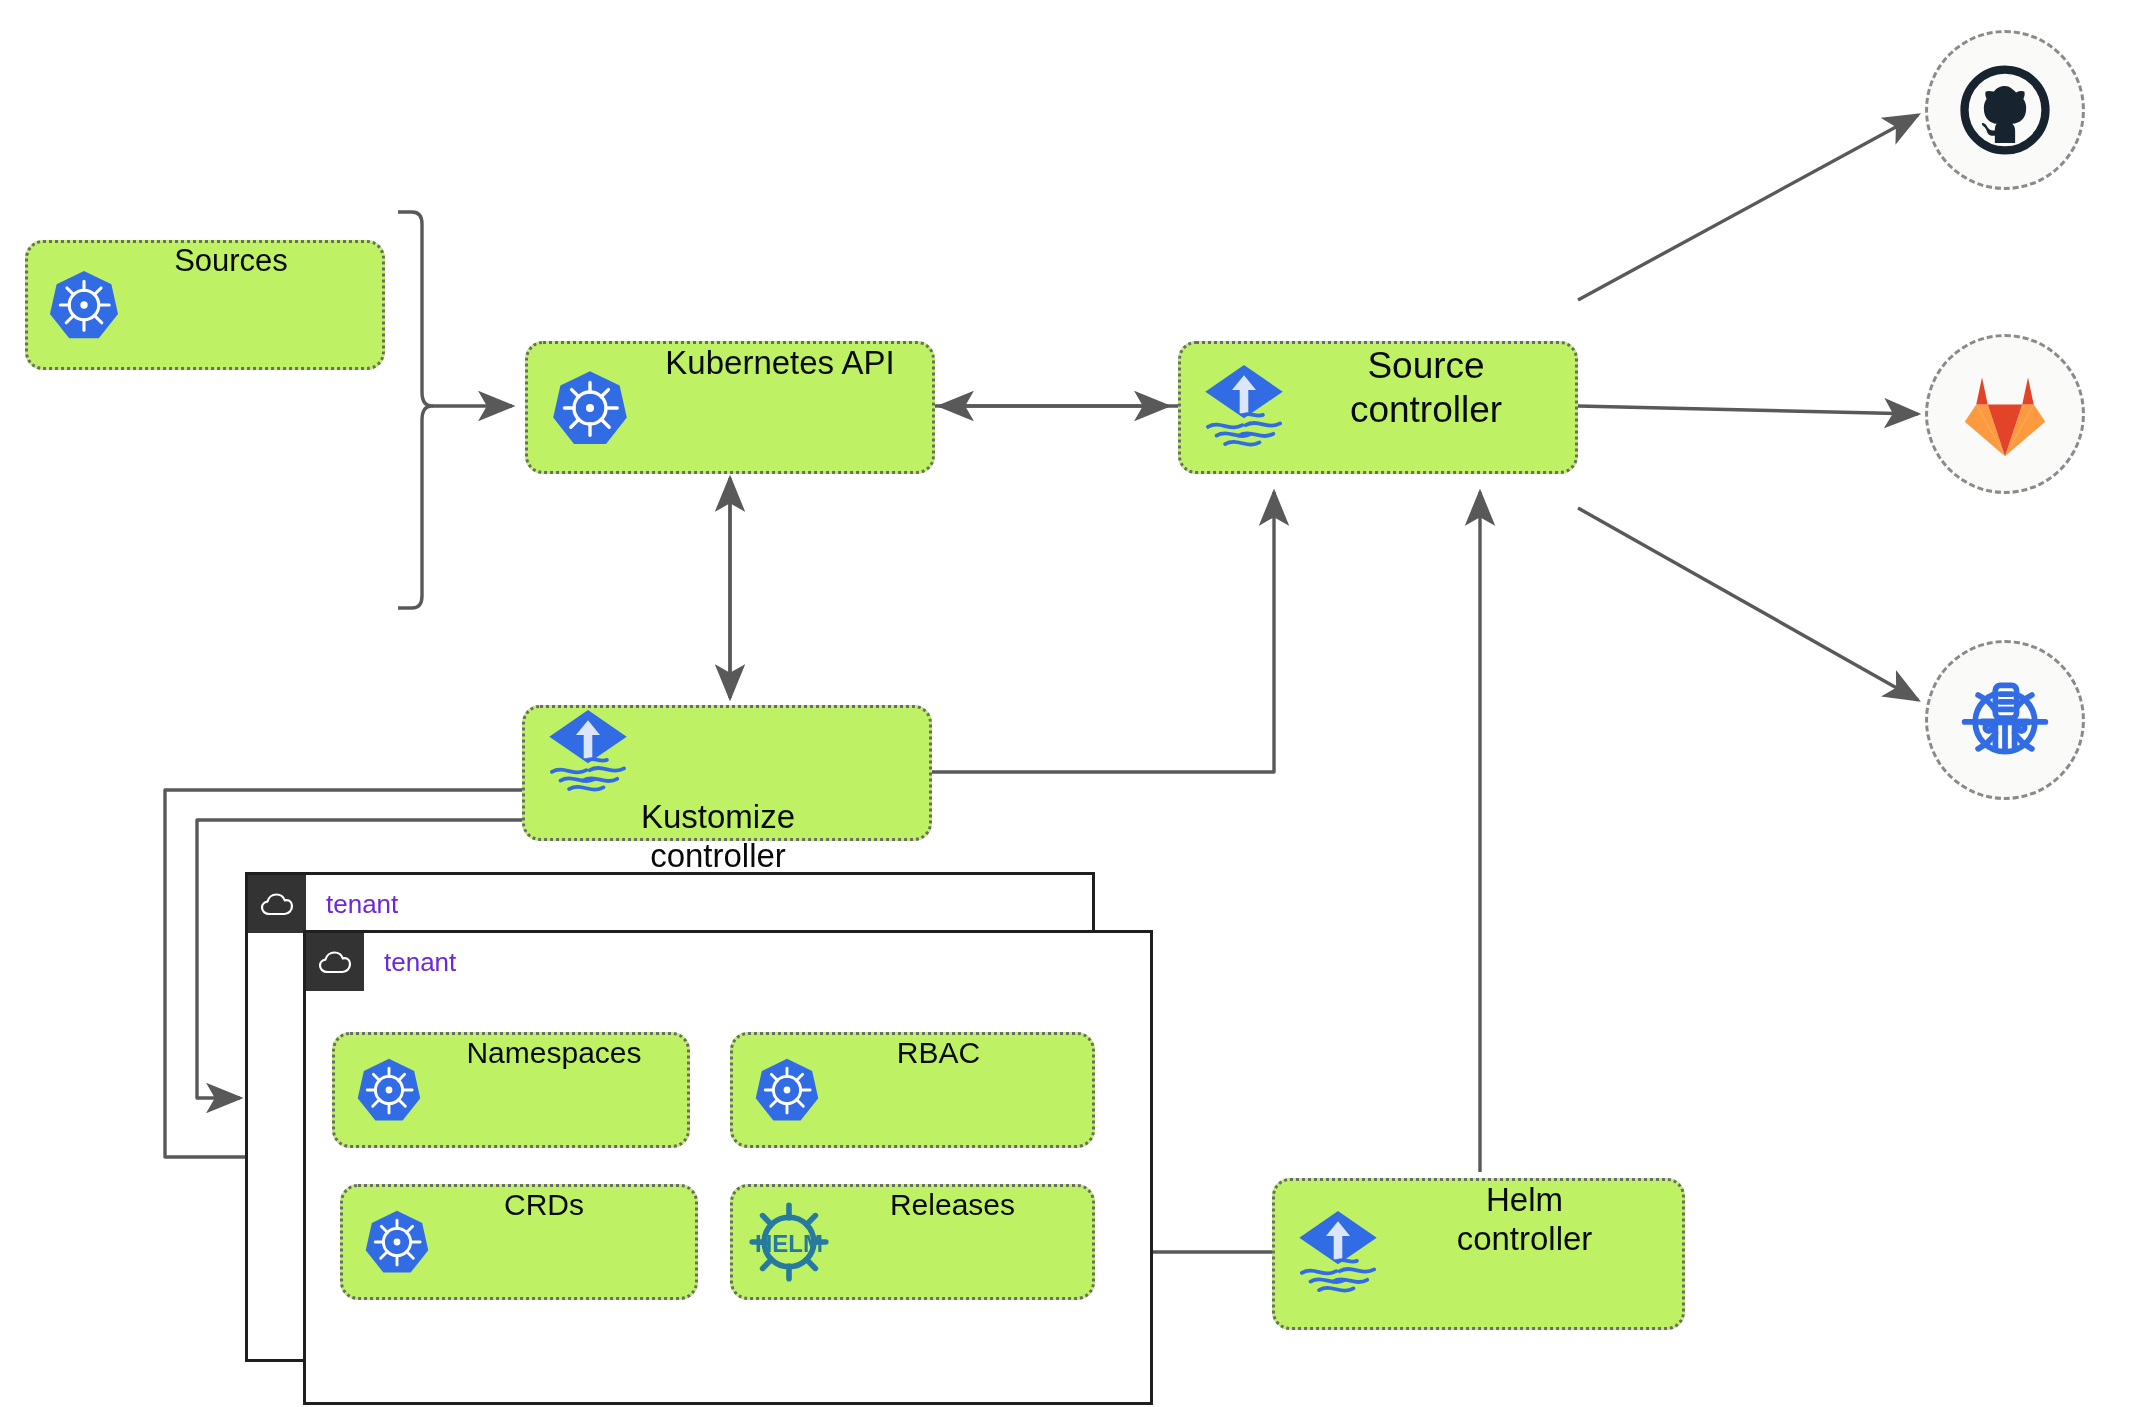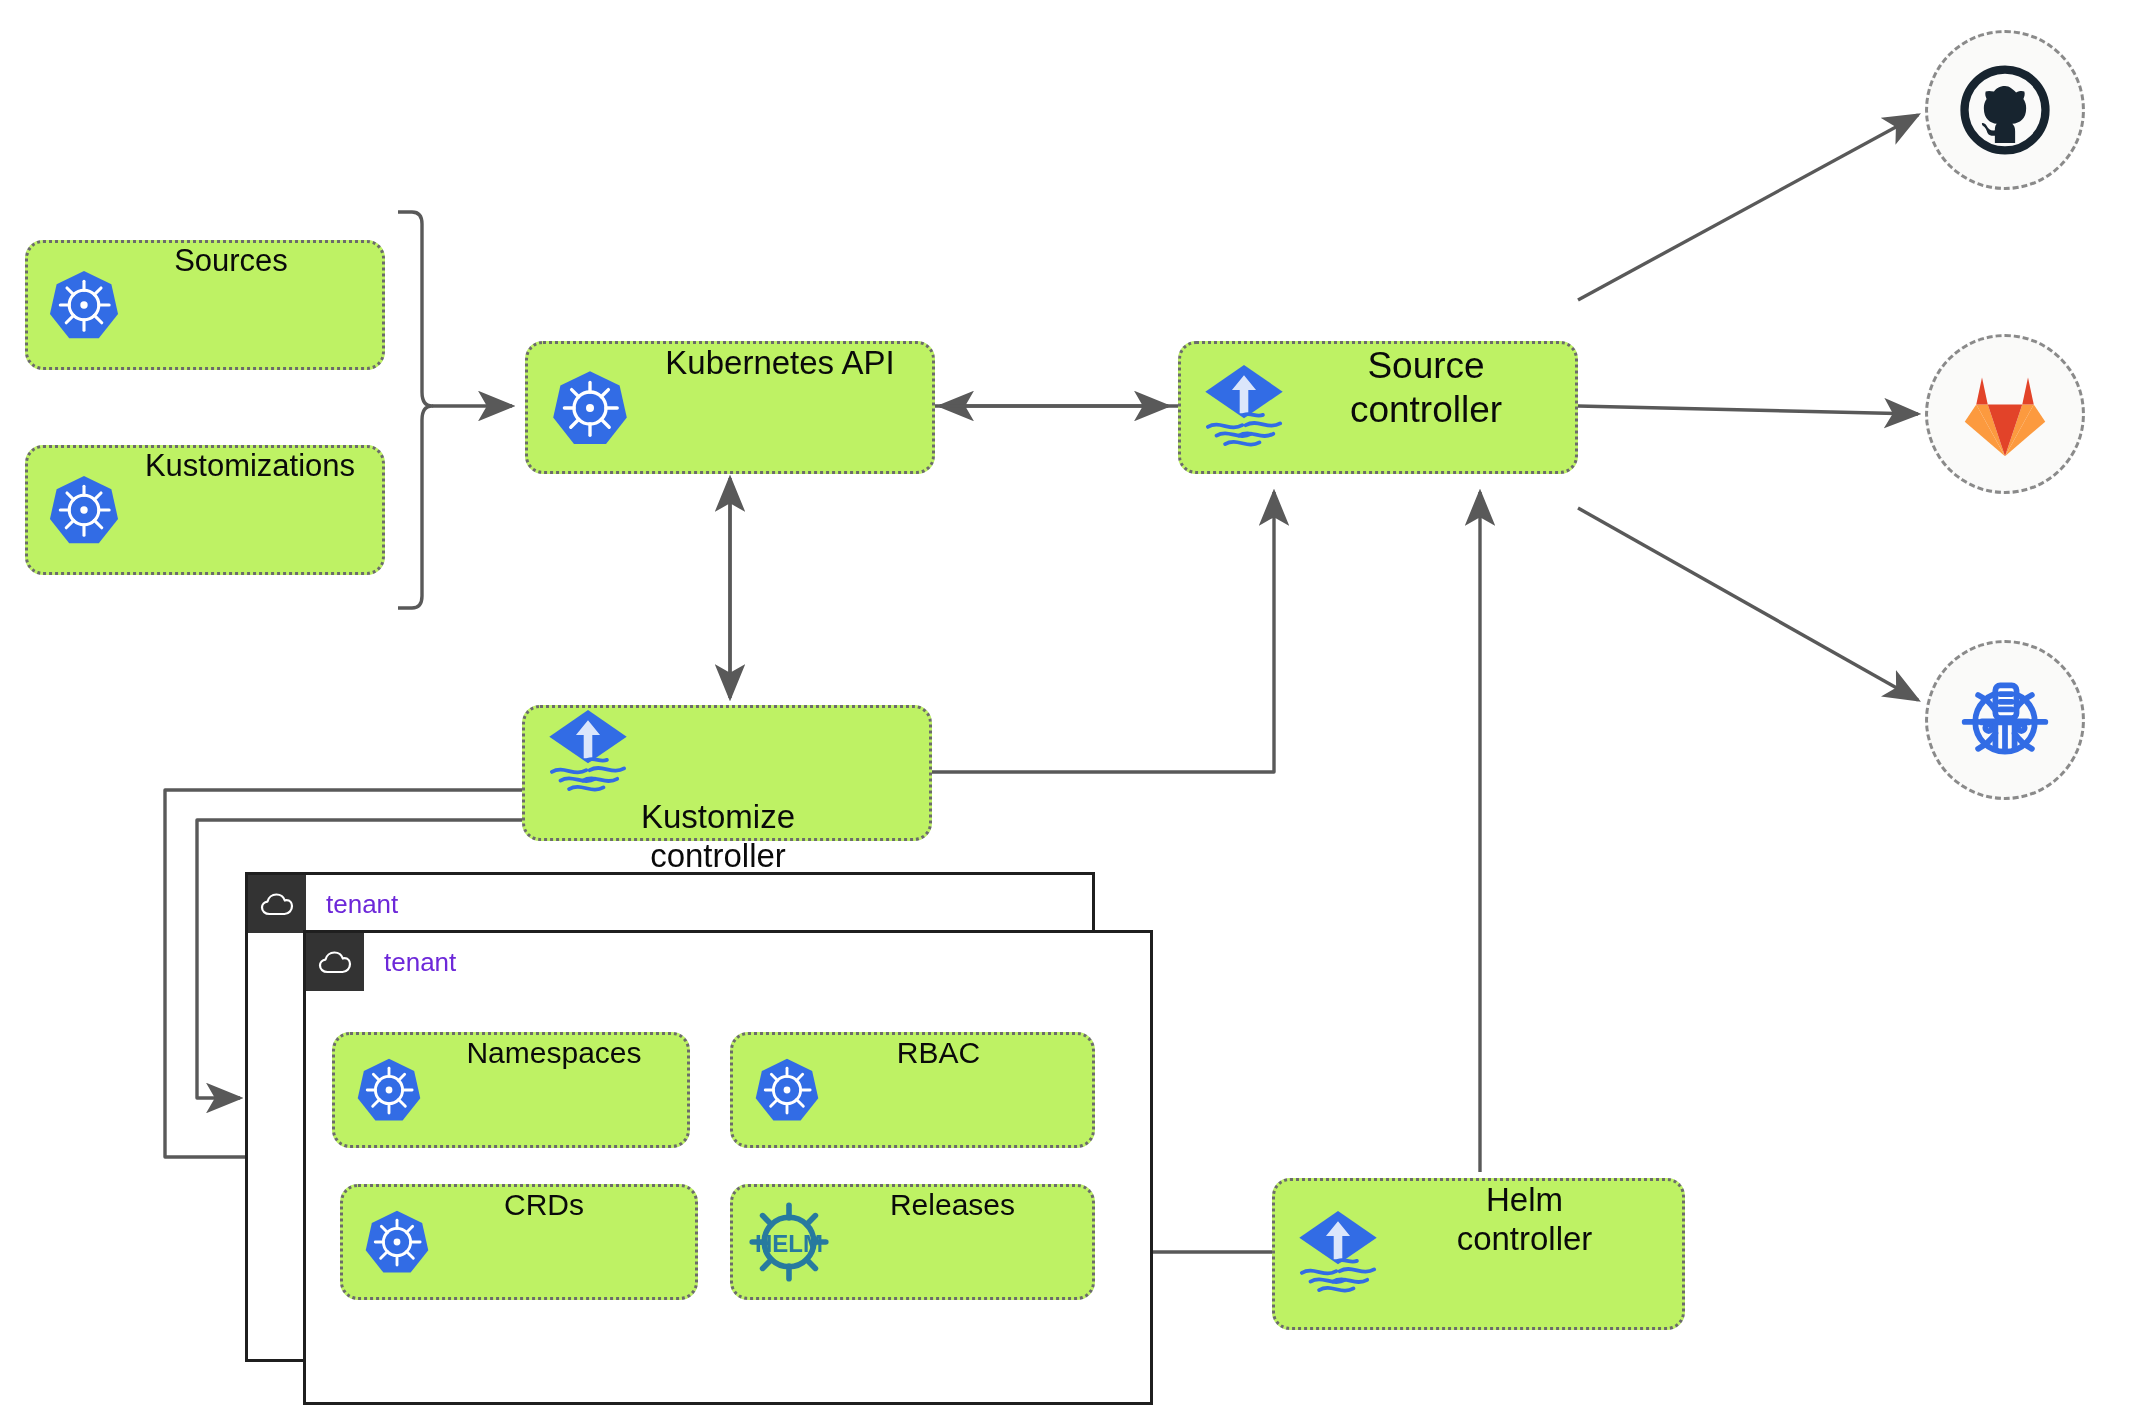--- a/index.html
+++ b/index.html
@@ -150,40 +150,20 @@
           <line x1="27" y1="27" x2="36" y2="36"></line>
           <line x1="64" y1="64" x2="74" y2="74"></line>
           <line x1="73" y1="27" x2="64" y2="36"></line>
           <line x1="36" y1="64" x2="26" y2="74"></line>
         </g>
       </svg>
     </div>
     <div class="lbl" style="font-size:31px; padding-right:60px;">Sources</div>
   </div>
 
-  <div class="node" style="left:25px; top:445px; width:360px; height:130px;">
-    <div class="ico" style="width:112px;">
-      <svg class="k8s-svg" width="74" height="74" viewBox="0 0 100 100" xmlns="http://www.w3.org/2000/svg">
-        <polygon points="50,4 87,22 96,62 70,95 30,95 4,62 13,22" fill="#326CE5"></polygon>
-        <g fill="none" stroke="#ffffff" stroke-width="4.2" stroke-linecap="round">
-          <circle cx="50" cy="50" r="20"></circle>
-          <circle cx="50" cy="50" r="5" fill="#ffffff" stroke="none"></circle>
-          <line x1="50" y1="18" x2="50" y2="30"></line>
-          <line x1="50" y1="70" x2="50" y2="84"></line>
-          <line x1="18" y1="50" x2="30" y2="50"></line>
-          <line x1="70" y1="50" x2="84" y2="50"></line>
-          <line x1="27" y1="27" x2="36" y2="36"></line>
-          <line x1="64" y1="64" x2="74" y2="74"></line>
-          <line x1="73" y1="27" x2="64" y2="36"></line>
-          <line x1="36" y1="64" x2="26" y2="74"></line>
-        </g>
-      </svg>
-    </div>
-    <div class="lbl" style="font-size:31px; padding-right:22px;">Kustomizations</div>
-  </div>
 
   <div class="node" style="left:525px; top:341px; width:410px; height:133px;">
     <div class="ico" style="width:124px;">
       <svg class="k8s-svg" width="80" height="80" viewBox="0 0 100 100" xmlns="http://www.w3.org/2000/svg">
         <polygon points="50,4 87,22 96,62 70,95 30,95 4,62 13,22" fill="#326CE5"></polygon>
         <g fill="none" stroke="#ffffff" stroke-width="4.2" stroke-linecap="round">
           <circle cx="50" cy="50" r="20"></circle>
           <circle cx="50" cy="50" r="5" fill="#ffffff" stroke="none"></circle>
           <line x1="50" y1="18" x2="50" y2="30"></line>
           <line x1="50" y1="70" x2="50" y2="84"></line>

